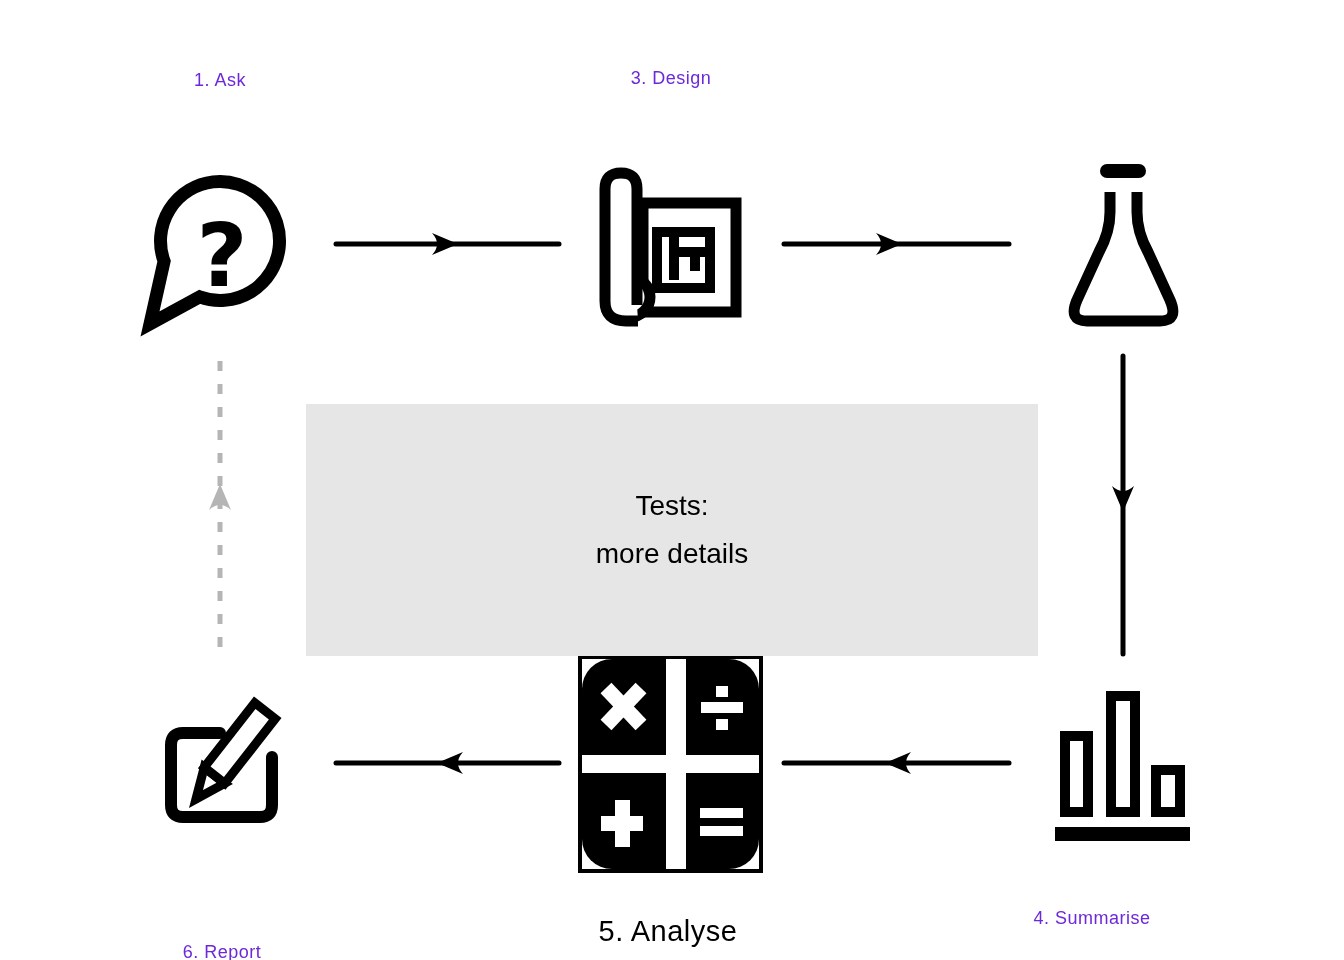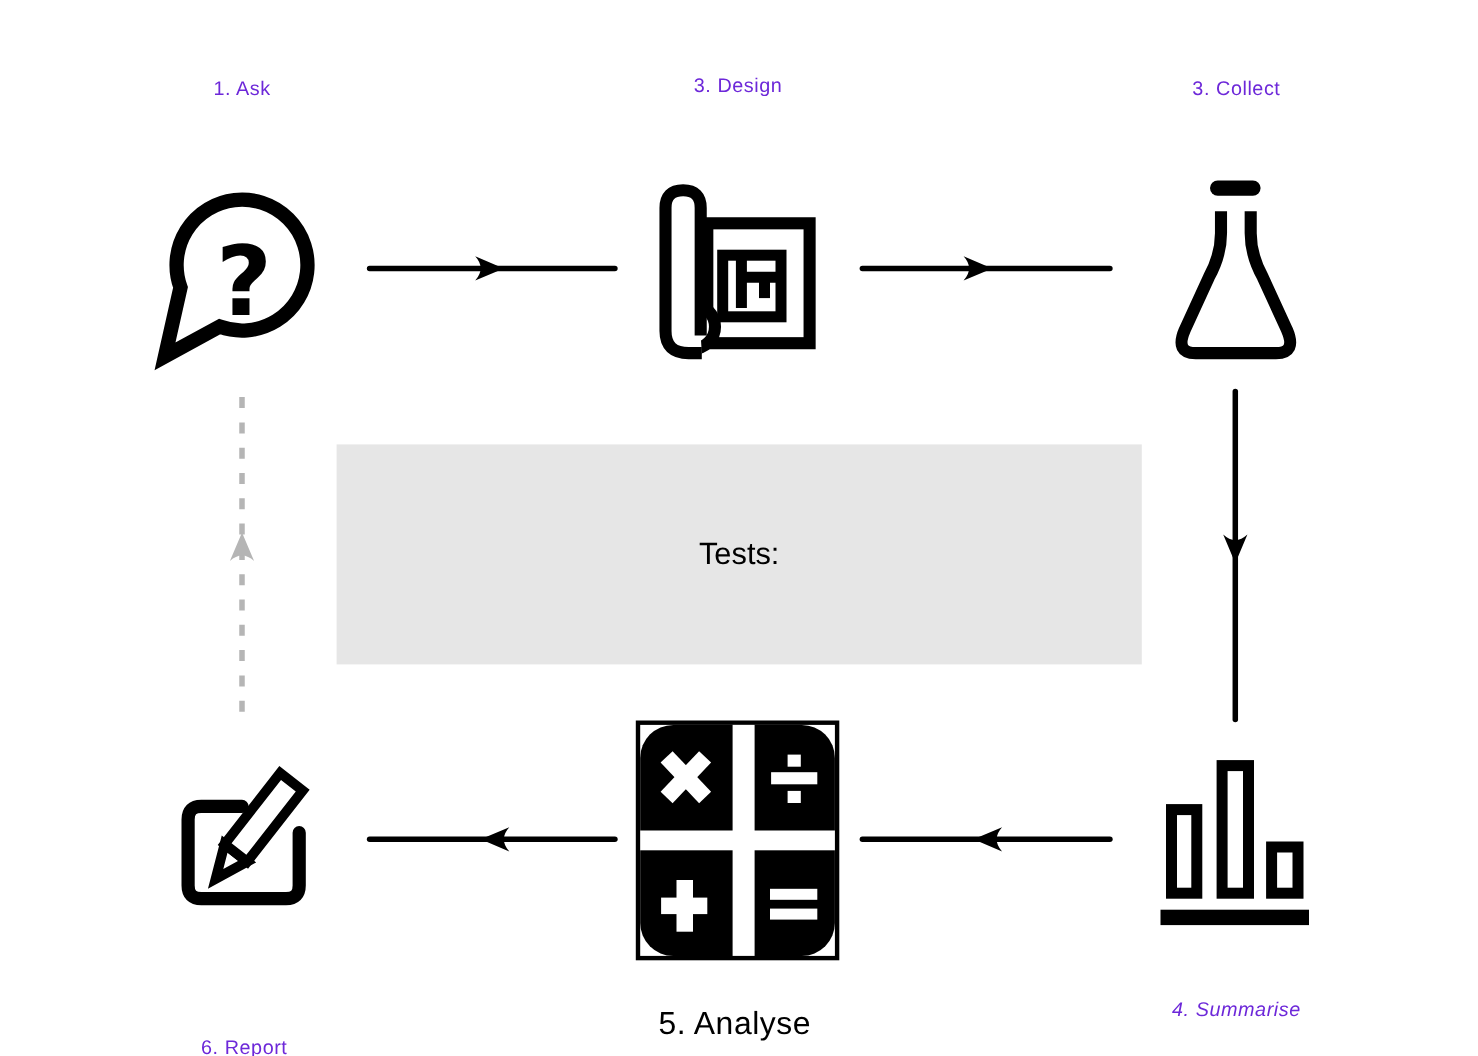--- a/index.html
+++ b/index.html
@@ -19,21 +19,21 @@
     color:#6d28d9;
     letter-spacing:0.5px;
   }
   .node-label.dark{
     color:#000000;
     font-size:29px;
   }
   .note-box{
     position:absolute;
     left:306px;top:404px;
-    width:732px;height:200px;
+    width:732px;height:252px;
     background:#e6e6e6;
     display:flex;flex-direction:column;
     align-items:center;justify-content:center;
   }
   .note-line{
     font-size:28px;
     line-height:48px;
     color:#000000;
     text-align:center;
   }
@@ -131,25 +131,25 @@
         <path d="M 0 0 L 30 -13 L 30 13 Z" fill="#ffffff" stroke="#000000" stroke-width="9" stroke-linejoin="miter"></path>
         <rect x="30" y="-13" width="82" height="26" fill="#ffffff" stroke="#000000" stroke-width="9"></rect>
       </g>
     </g>
   </svg>
 
   <div class="node-label" style="left:70px;top:70px;">1. Ask</div>
 
   <div class="node-label" style="left:521px;top:68px;">3. Design</div>
 
-  <div class="node-label" style="left:974px;top:70px;">3. Collect</div>
 
-  <div class="node-label" style="left:974px;top:908px;font-style:italic;">4. Summarise</div>
+  <div class="node-label" style="left:942px;top:908px;">4. Summarise</div>
 
   <div class="node-label dark" style="left:518px;top:915px;">5. Analyse</div>
 
   <div class="node-label" style="left:72px;top:942px;">6. Report</div>
 
   <div class="note-box">
     <div class="note-line">Tests:</div>
+    <div class="note-line">more details</div>
   </div>
 
 </div>
 
 </body></html>

